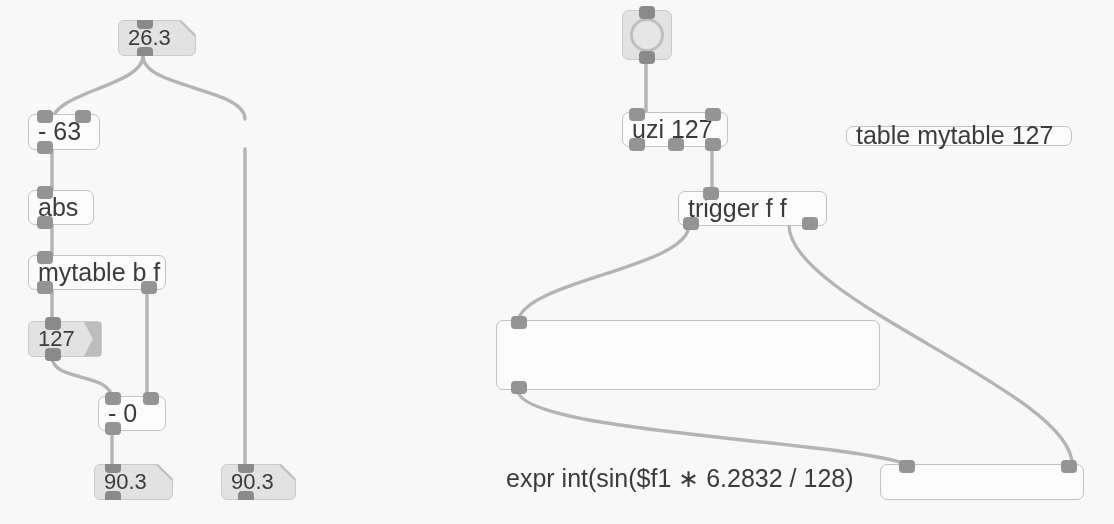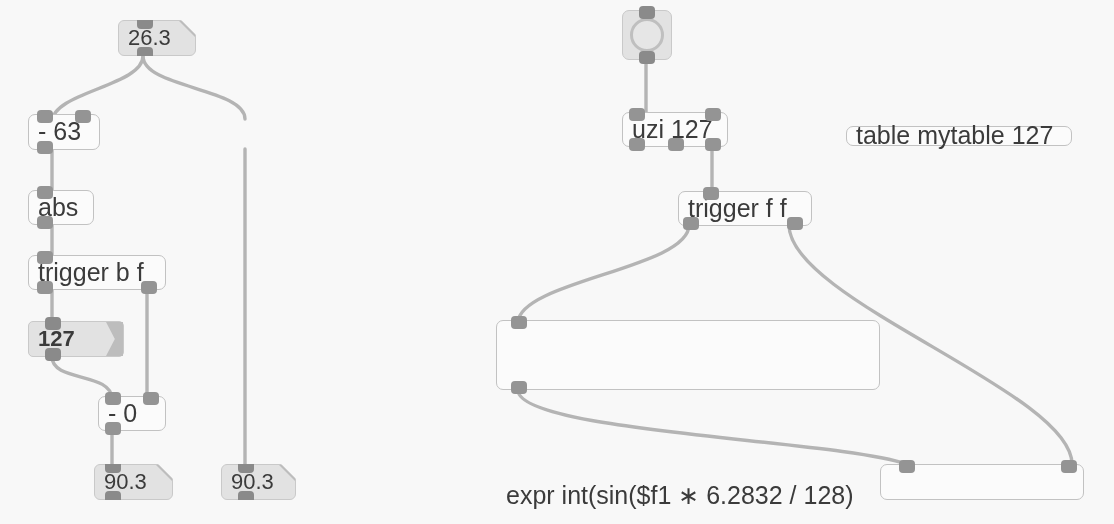--- a/index.html
+++ b/index.html
@@ -180,24 +180,24 @@
   <div class="node obj" style="left:28px; top:190px; width:66px; height:35px;">
     <span class="xlet in" style="left:8px;"></span>
     <span class="xlet out" style="left:8px;"></span>
     <span>abs</span>
   </div>
 
   <div class="node obj" style="left:28px; top:255px; width:138px; height:35px;">
     <span class="xlet in" style="left:8px;"></span>
     <span class="xlet out" style="left:8px;"></span>
     <span class="xlet out" style="right:8px;"></span>
-    <span>trigger b f</span>
-  </div>
-
-  <div class="node msgbox" style="left:28px; top:321px; width:96px; height:36px;font-weight:bold;">
+    <span>mytable b f</span>
+  </div>
+
+  <div class="node msgbox" style="left:28px; top:321px; width:74px; height:36px;">
     <span class="flag"></span>
     <span class="xlet in dark" style="left:16px;"></span>
     <span class="xlet out dark" style="left:16px;"></span>
     <span>127</span>
   </div>
 
   <div class="node obj" style="left:98px; top:396px; width:68px; height:35px;">
     <span class="xlet in" style="left:6px;"></span>
     <span class="xlet in" style="right:6px;"></span>
     <span class="xlet out" style="left:6px;"></span>
@@ -228,32 +228,32 @@
 
   <div class="node obj" style="left:622px; top:112px; width:106px; height:35px;">
     <span class="xlet in" style="left:6px;"></span>
     <span class="xlet in" style="right:6px;"></span>
     <span class="xlet out" style="left:6px;"></span>
     <span class="xlet out" style="left:45px;"></span>
     <span class="xlet out" style="right:6px;"></span>
     <span>uzi 127</span>
   </div>
 
-  <div class="node obj" style="left:678px; top:191px; width:134px; height:35px;">
+  <div class="node obj" style="left:678px; top:191px; width:149px; height:35px;">
     <span class="xlet in" style="left:24px;"></span>
     <span class="xlet out" style="left:4px;"></span>
     <span class="xlet out" style="right:8px;"></span>
     <span>trigger f f</span>
   </div>
 
   <div class="node obj" style="left:846px; top:114px; width:226px; height:20px;margin-top:12px;">
     <span>table mytable 127</span>
   </div>
 
-  <div class="node obj multiline" style="left:496px; top:320px; width:384px; height:70px; display:block; padding-top:21px;">
+  <div class="node obj multiline" style="left:496px; top:320px; width:384px; height:70px; display:block; padding-top:4px;">
     <span class="xlet in" style="left:14px;"></span>
     <span class="xlet out" style="left:14px;"></span>
     <div>expr int(sin($f1 ∗ 6.2832 / 128)</div>
     
   </div>
 
   <div class="node obj" style="left:880px; top:464px; width:204px; height:36px;">
     <span class="xlet in" style="left:18px;"></span>
     <span class="xlet in" style="right:6px;"></span>
   </div>

